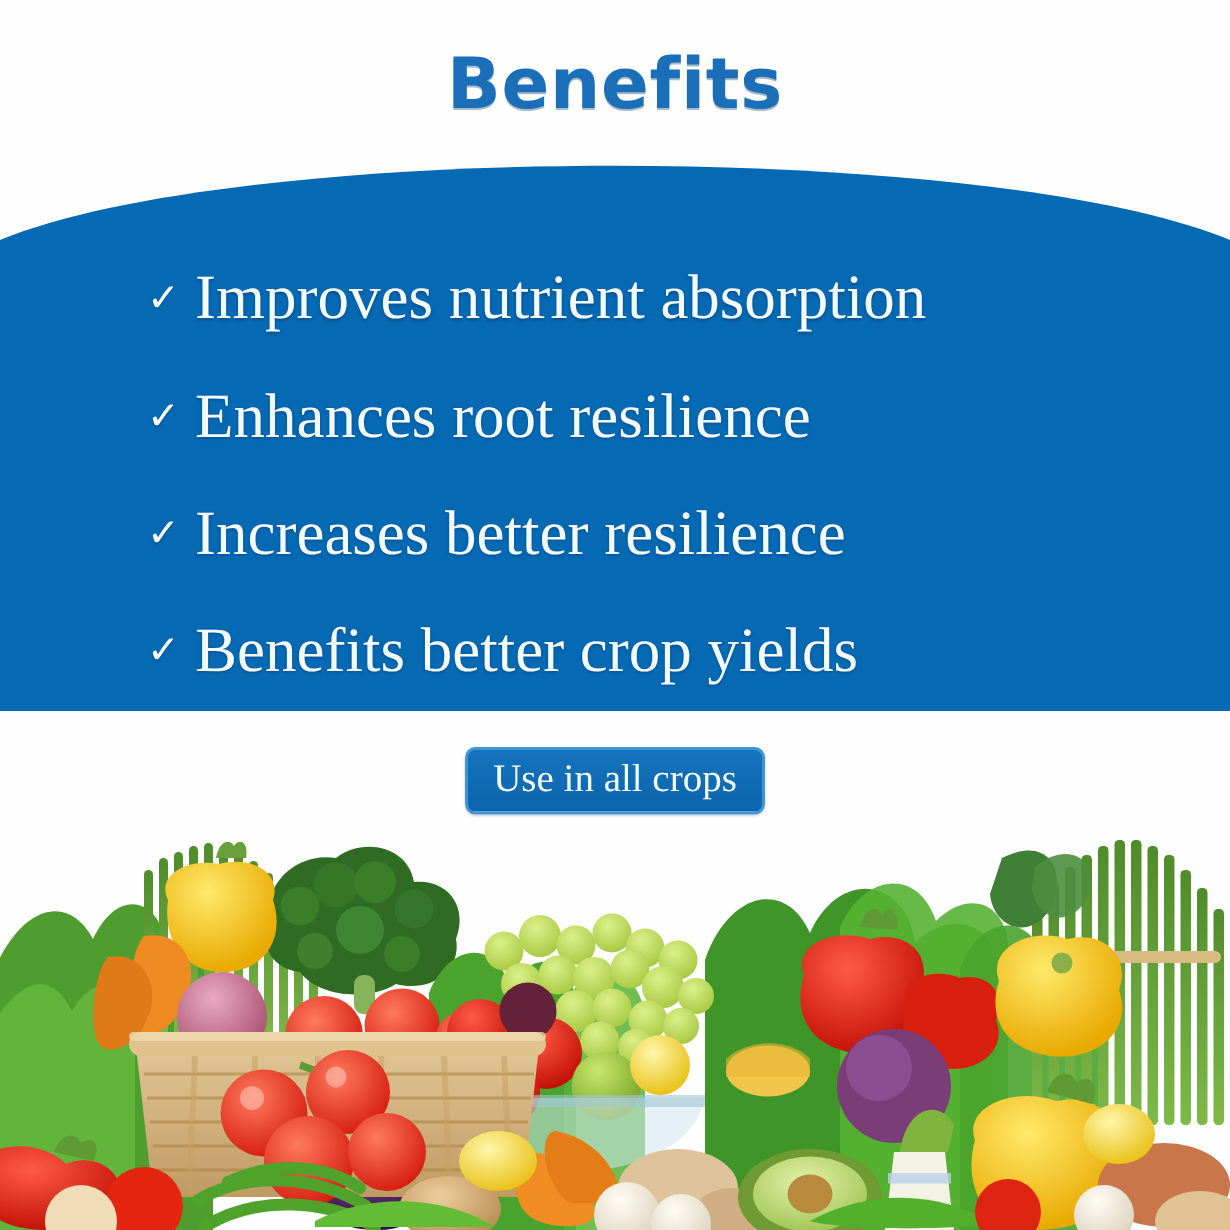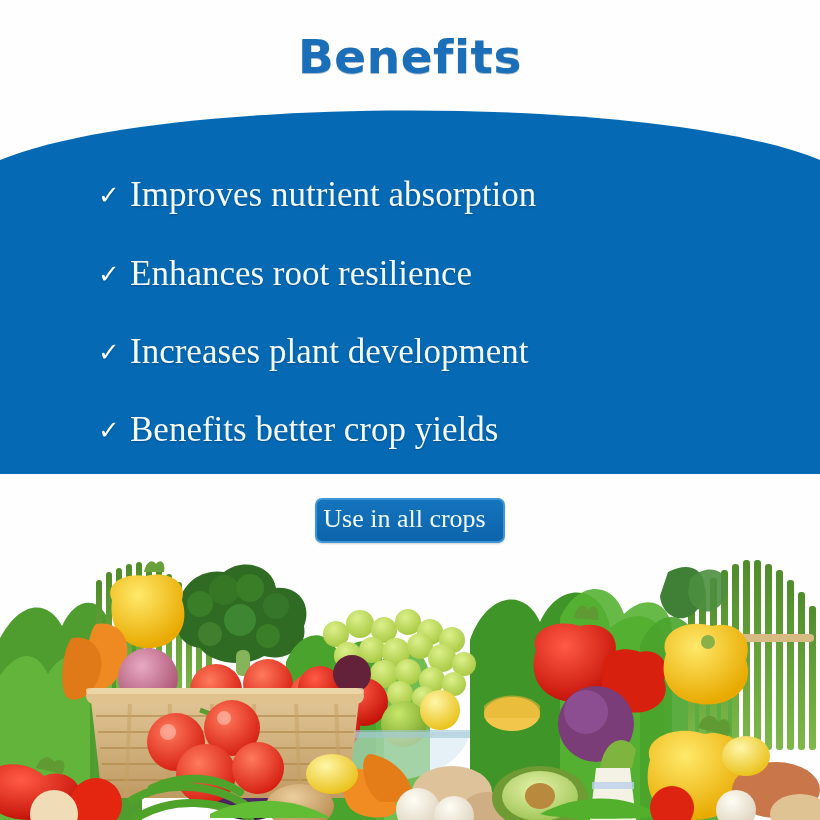--- a/index.html
+++ b/index.html
@@ -49,39 +49,39 @@
     color:#ffffff;
     font-size:26px;
     font-weight:bold;
     line-height:1;
     width:32px;
     text-shadow:0 1px 2px rgba(0,0,0,.18);
   }
   .bullet .txt {
     font-family:"Liberation Serif", "DejaVu Serif", serif;
     color:#f4fbff;
-    font-size:35px;
+    font-size:42px;
     line-height:1.05;
     text-shadow:0 1px 2px rgba(0,30,60,.35);
   }
   .b0 { top: 77px; }
   .b1 { top:156px; }
   .b2 { top:234px; }
   .b3 { top:312px; }
 
   
   .badge-wrap {
     position:absolute; top:498px; left:0; width:820px;
     display:flex; justify-content:center; z-index:5;
   }
   .badge {
     background:linear-gradient(180deg,#1474bd 0%, #0d64ab 100%);
     border:2px solid #3d95d6;
     border-radius:7px;
-    padding:4px 17px 7px 6px;
+    padding:4px 17px 7px 17px;
     font-family:"Liberation Serif","DejaVu Serif",serif;
     font-size:26px;
     color:#f2fbff;
     white-space:nowrap;
     box-shadow:0 1px 2px rgba(0,0,0,.18);
   }
 
   
   .produce {
     position:absolute; left:0; top:542px; width:820px; height:278px;
@@ -111,21 +111,21 @@
       <span class="txt">Improves nutrient absorption</span>
     </div>
 
     <div class="bullet b1">
       <span class="chk">✓</span>
       <span class="txt">Enhances root resilience</span>
     </div>
 
     <div class="bullet b2">
       <span class="chk">✓</span>
-      <span class="txt">Increases plant development</span>
+      <span class="txt">Increases better resilience</span>
     </div>
 
     <div class="bullet b3">
       <span class="chk">✓</span>
       <span class="txt">Benefits better crop yields</span>
     </div>
 
   </div>
 
   <div class="badge-wrap">

